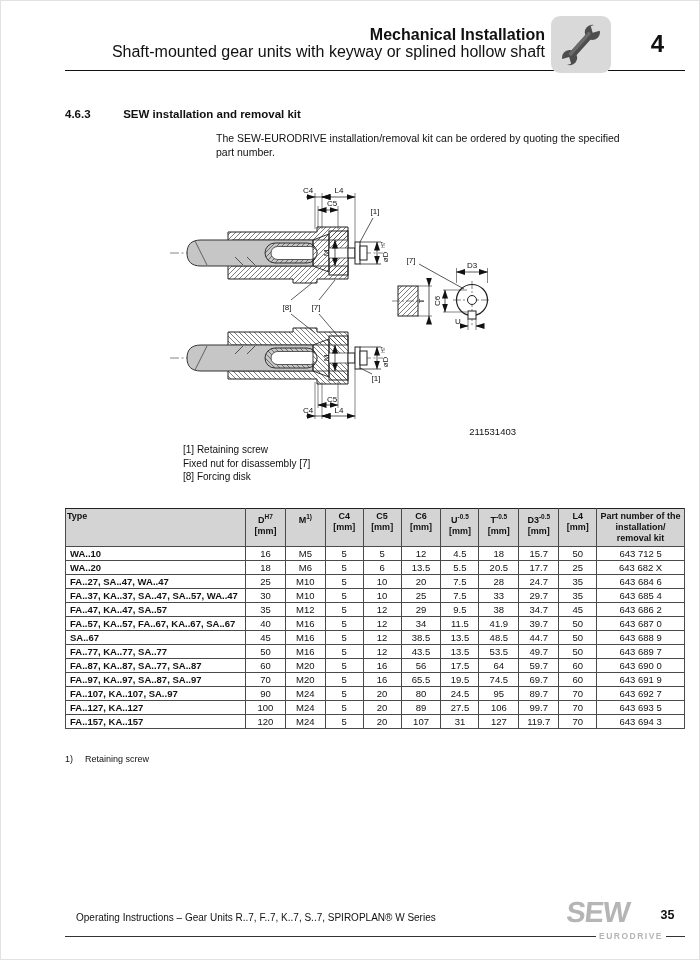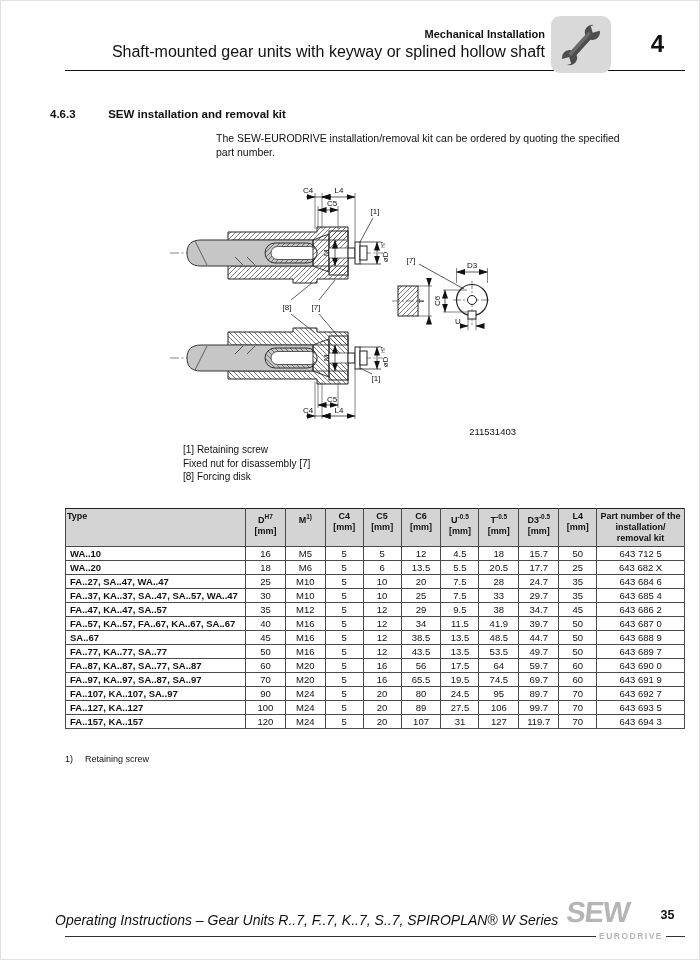--- a/index.html
+++ b/index.html
@@ -5,52 +5,52 @@
   * { margin:0; padding:0; box-sizing:border-box; }
   html,body { background:#fff; }
   body { font-family:"Liberation Sans", sans-serif; color:#111; }
   .page {
     position:relative; width:700px; height:960px; background:#fff; overflow:hidden;
     box-shadow: inset 0 0 0 1px #e2e2e2;
   }
   
   .hdr-rule { position:absolute; top:70px; left:65px; width:620px; border-top:1.6px solid #111; }
   .hdr-text { position:absolute; top:26px; left:65px; width:480px; text-align:right; line-height:17px; }
-  .hdr-title { font-weight:bold; font-size:11px; }
+  .hdr-title { font-weight:bold; font-size:16px; }
   .hdr-sub { font-size:16px; }
   .hdr-iconbox {
     position:absolute; top:16px; left:551px; width:60px; height:57px;
     background:#d9d9d9; border-radius:9px; z-index:2;
     display:flex; align-items:center; justify-content:center;
   }
   .hdr-chapter { position:absolute; top:30px; left:630px; width:55px; text-align:center;
     font-weight:bold; font-size:24px; }
   
-  .section-row { position:absolute; top:108px; left:50px; font-size:11.5px; font-weight:bold; }
+  .section-row { position:absolute; top:108px; left:65px; font-size:11.5px; font-weight:bold; }
   .section-num { display:inline-block; width:55px; }
   .intro { position:absolute; top:131px; left:183px; width:410px; font-size:10.5px; line-height:14px;margin-left:33px; }
   
   .drawing { position:absolute; top:173px; left:165px; }
   .fig-number { position:absolute; top:426px; left:424px; width:92px; text-align:right; font-size:9.5px; }
   .legend { position:absolute; top:443px; left:183px; font-size:10px; line-height:13.5px; }
   
   table.kit { position:absolute; top:508px; left:65px; width:620px; border-collapse:collapse;
     font-size:9.5px; }
   table.kit th, table.kit td { border:1px solid #4a4a4a; text-align:center; vertical-align:top; }
   table.kit thead th { background:#d4d4d4; font-size:9px; font-weight:bold; line-height:11px;
     padding:2px 1px; border-top:1.6px solid #222; }
   table.kit thead th.type-h { text-align:left; }
   table.kit td { height:13.5px; line-height:12px; padding:0.5px 2px; vertical-align:middle; }
   table.kit td.type { text-align:left; font-weight:bold; padding-left:4px; white-space:nowrap; }
   table.kit sup { font-size:6.5px; vertical-align:super; }
   .footnote { position:absolute; top:754px; left:65px; font-size:9px; }
   .footnote .mk { margin-right:12px; }
   
   .ftr-rule { position:absolute; top:936px; left:65px; width:620px; border-top:1.2px solid #333; }
-  .ftr-text { position:absolute; top:912px; left:55px; font-size:14px; font-style:italic; }
+  .ftr-text { position:absolute; top:912px; left:76px; font-size:10px; }
   .logo { position:absolute; top:899px; left:548px; width:100px; text-align:center; z-index:2;
     color:#b5b5b5; }
   .logo-main { font-size:29px; font-weight:bold; letter-spacing:-1px; line-height:26px;
     transform:skewX(-6deg); }
   .logo-sub { font-size:8.5px; font-weight:bold; letter-spacing:1.5px; background:#fff;
     display:inline-block; padding:0 3px;margin-left:48px; }
   .page-num { position:absolute; top:908px; left:650px; width:35px; text-align:center;
     font-weight:bold; font-size:12.5px; }
   
   svg text { font-family:"Liberation Sans", sans-serif; fill:#111; }

